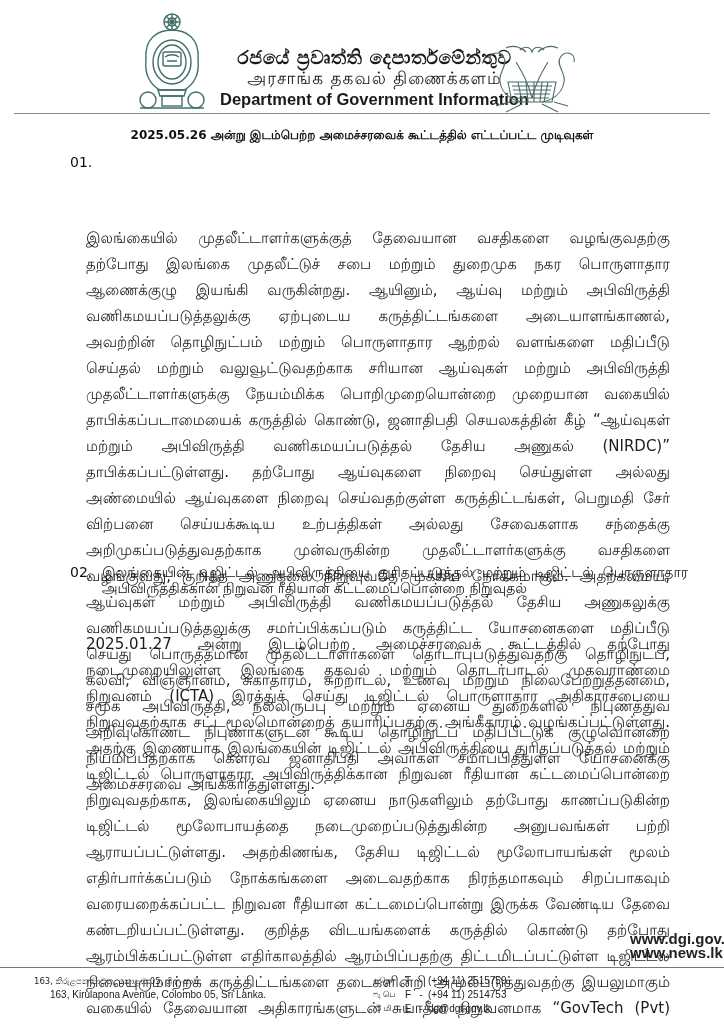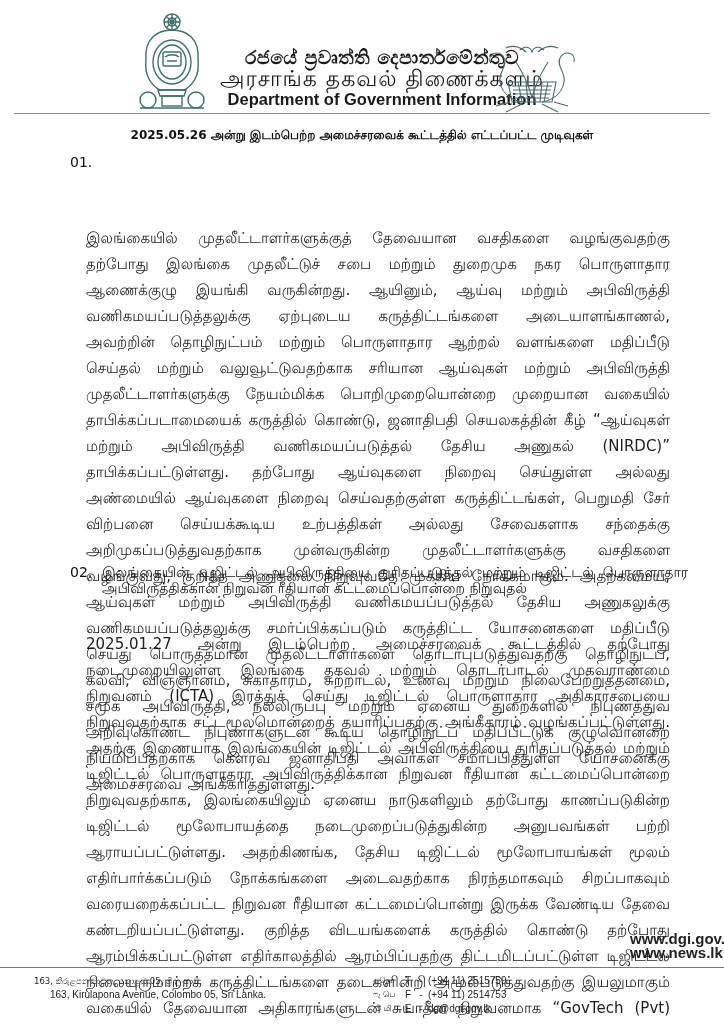--- a/index.html
+++ b/index.html
@@ -3,21 +3,21 @@
 <meta charset="utf-8">
 <style>
   html, body { margin: 0; padding: 0; background: #ffffff; }
   body { width: 724px; height: 1024px; position: relative; overflow: hidden; color: #1a1a1a; font-family: "DejaVu Sans", sans-serif; }
 
   .header { position: absolute; left: 0; top: 0; width: 724px; height: 116px; text-align: center; }
   .emblem { position: absolute; left: 134px; top: 10px; width: 76px; height: 104px; }
   .mascot { position: absolute; left: 486px; top: 42px; width: 92px; height: 74px; }
   .org-names { position: absolute; left: 220px; top: 46px; }
   .org-sinhala { font-family: "DejaVu Sans", sans-serif; font-size: 19px; font-weight: bold; color: #1b1b1b; letter-spacing: 0.5px; line-height: 22px; white-space: nowrap; }
-  .org-tamil { font-family: "DejaVu Sans", sans-serif; font-size: 22px; color: #1b1b1b; letter-spacing: 1px; line-height: 21px; white-space: nowrap; }
+  .org-tamil { font-family: "DejaVu Sans", sans-serif; font-size: 17px; color: #1b1b1b; letter-spacing: 1px; line-height: 21px; white-space: nowrap; }
   .org-english { font-family: "Liberation Sans", sans-serif; font-size: 16.5px; font-weight: bold; color: #1b1b1b; line-height: 21px; white-space: nowrap; }
   .rule-top { position: absolute; left: 14px; top: 113px; width: 696px; height: 1px; background: #8a8a8a; }
 
   .doc-title { position: absolute; left: 0; top: 128px; width: 724px; text-align: center; font-family: "DejaVu Sans", sans-serif; font-weight: bold; font-size: 12px; color: #111; white-space: nowrap; }
 
   .section-head { position: absolute; left: 102px; width: 586px; font-family: "DejaVu Sans", sans-serif; font-weight: normal; font-size: 14px; line-height: 16px; color: #111; text-align: justify; text-align-last: left; }
   .section-head .num { position: absolute; left: -32px; top: 0; }
   .sec1-head { top: 154px; }
   .sec2-head { top: 564px; }
 

